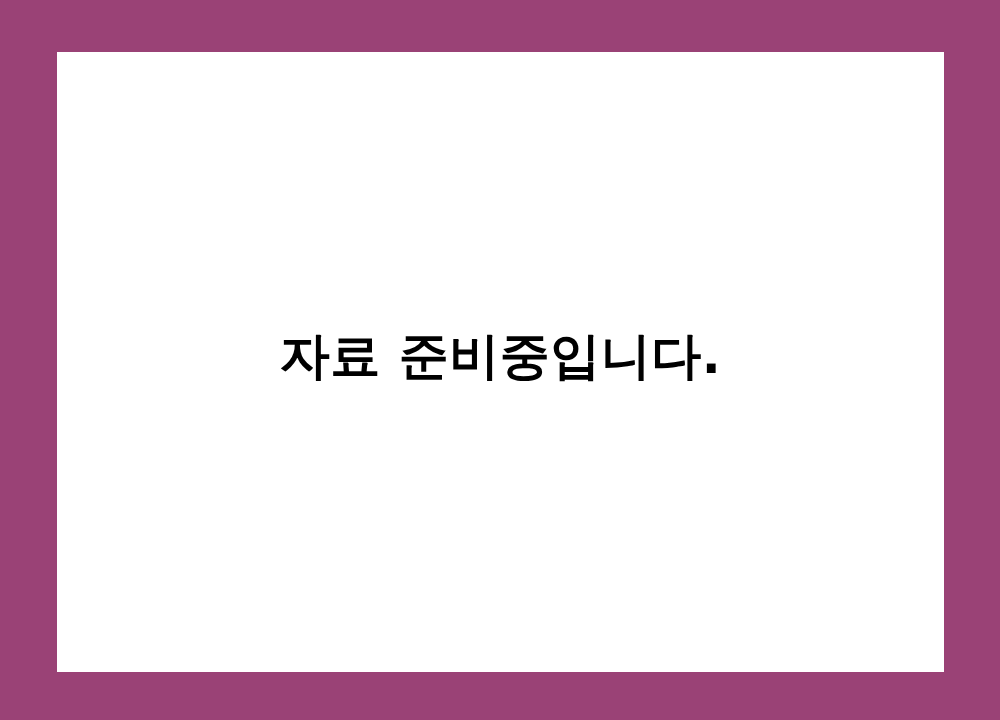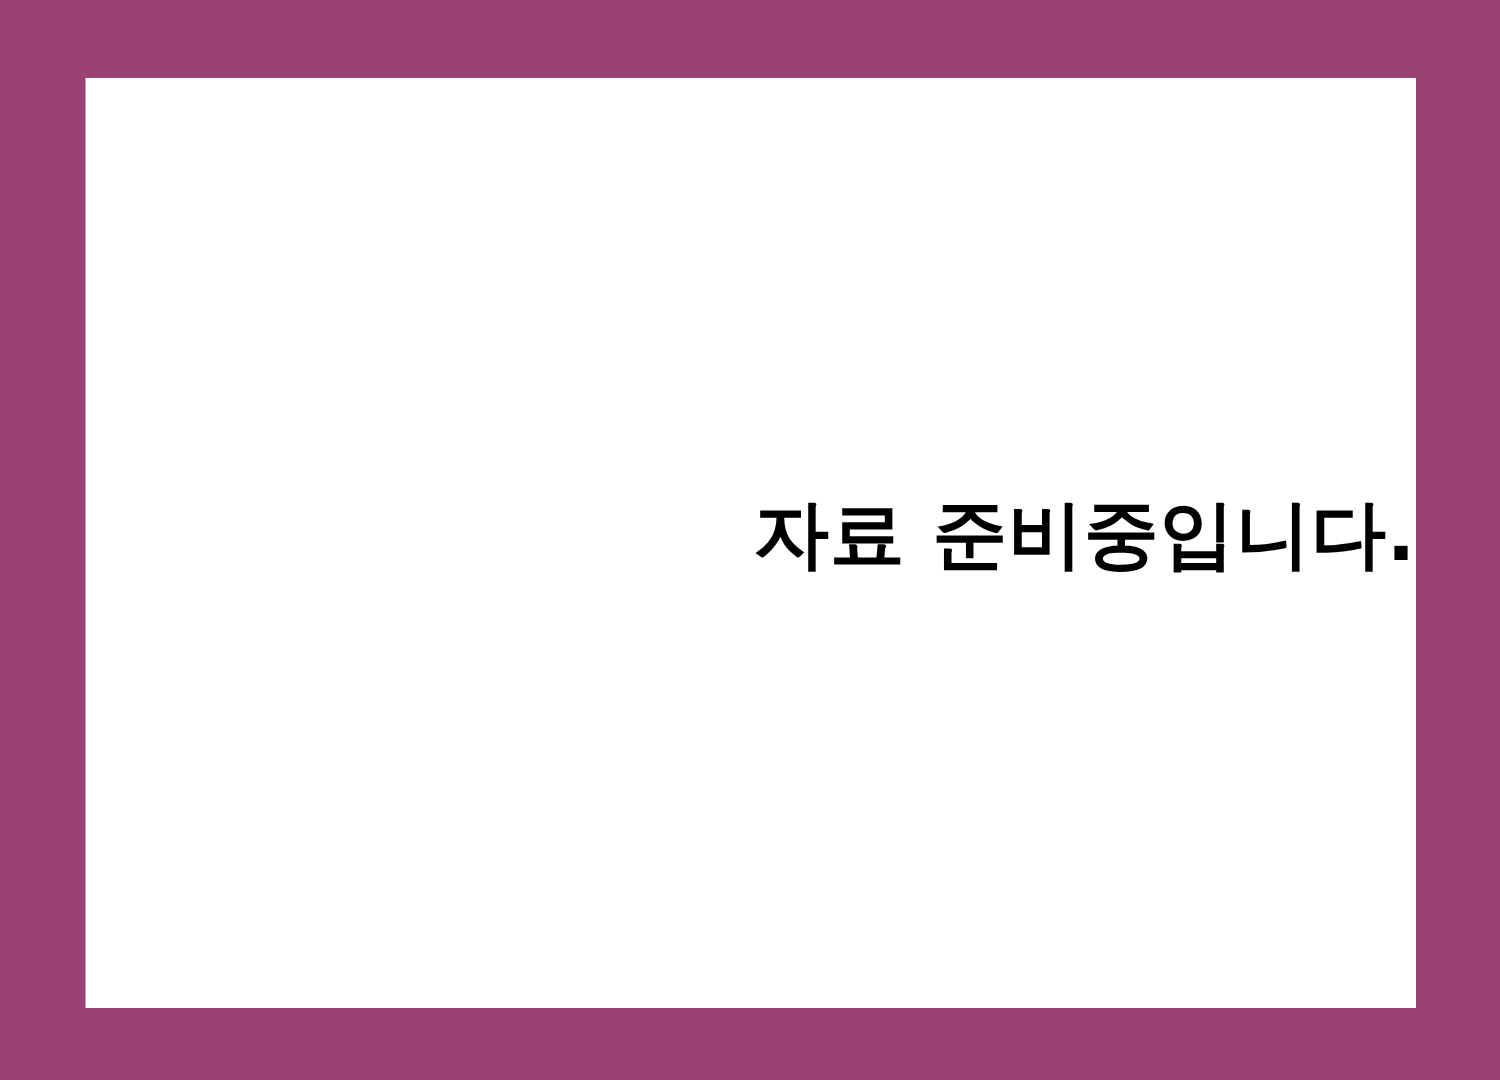--- a/index.html
+++ b/index.html
@@ -34,21 +34,21 @@
     background: #ffffff;
     box-sizing: border-box;
     display: flex;
     align-items: center;
     justify-content: center;
   }
 
   
   #message-block {
     width: 100%;
-    text-align: right;
+    text-align: center;
     transform: translateY(-6px);
   }
 
   #placeholder-message {
     display: inline-block;
     margin: 0;
     color: #000000;
     font-family: "DejaVu Sans", "Liberation Sans", sans-serif;
     font-size: 50px;
     font-weight: 700;

